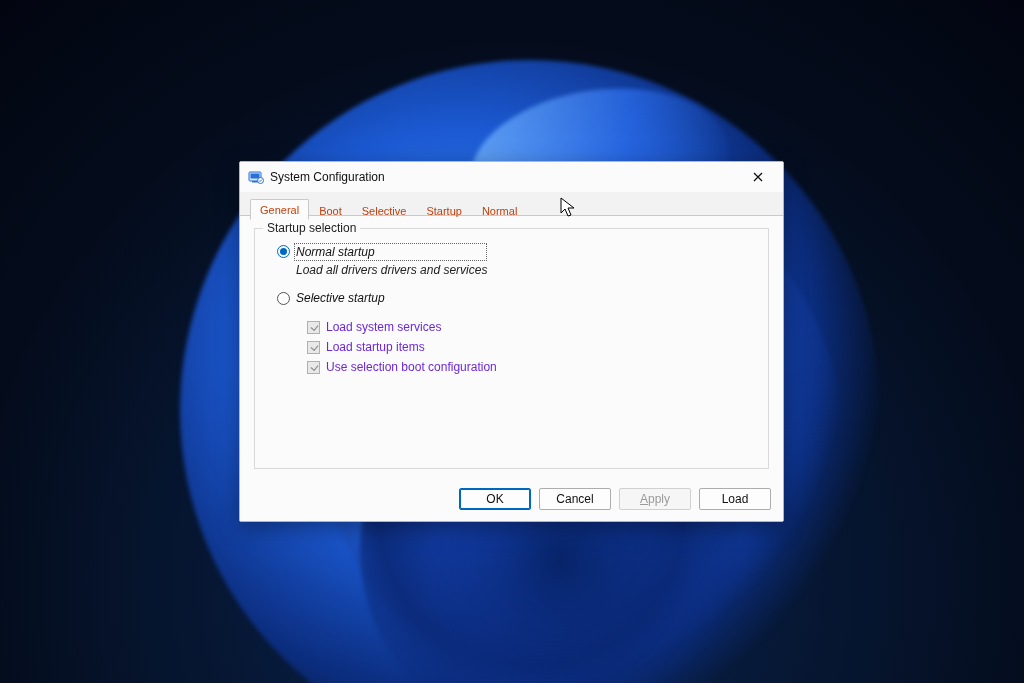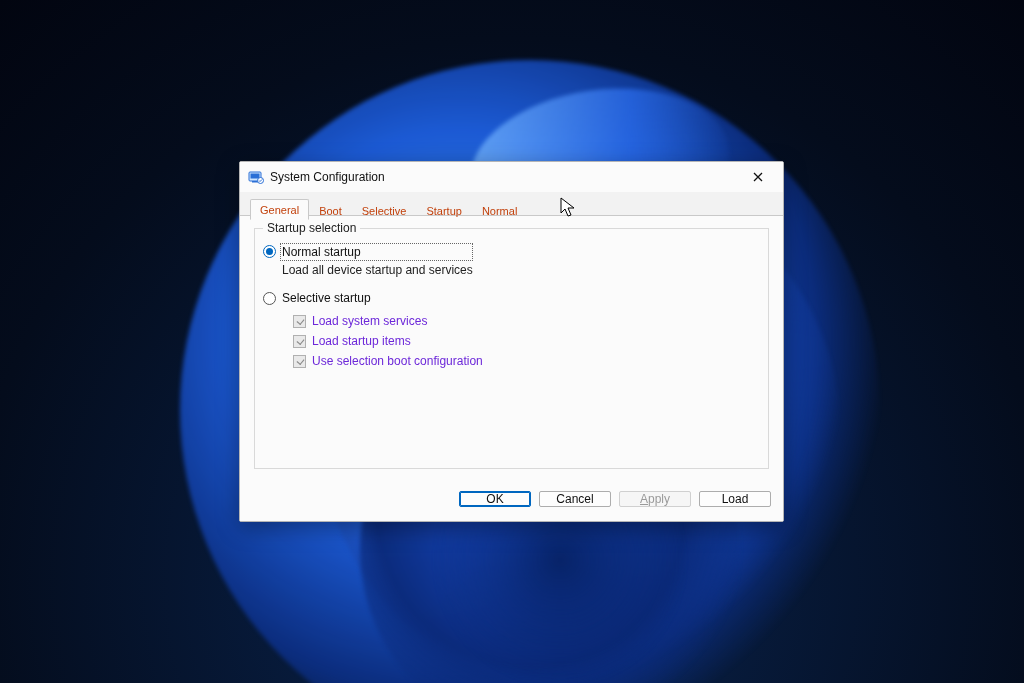--- a/index.html
+++ b/index.html
@@ -94,56 +94,56 @@
   .client {
     padding: 12px 14px 8px 14px;
     background: #fbfbfb;
     height: calc(100% - 30px - 24px - 44px);
   }
 
   
   .groupbox {
     position: relative;
     border: 1px solid #d9d9d9;
-    padding: 14px 14px 14px 6px;
+    padding: 14px 14px 14px 20px;
     height: 100%;
   }
   .groupbox-legend {
     position: absolute;
     top: -8px; left: 8px;
     background: #fbfbfb;
     padding: 0 4px;
     font-size: 12px;
     color: #222;
   }
 
   .opt {
     display: flex;
     align-items: flex-start;
-    margin-bottom: 8px;
+    margin-bottom: 14px;
     padding-left: 2px;
   }
   .opt .radio {
     width: 13px; height: 13px;
     border: 1px solid #555;
     border-radius: 50%;
     margin-top: 2px;
     margin-right: 6px;
     position: relative;
     flex-shrink: 0;
     background: #fff;
   }
   .opt.selected .radio { border-color: #0067c0; }
   .opt.selected .radio::after {
     content:"";
     position:absolute; left:2px; top:2px;
     width:7px; height:7px; border-radius:50%;
     background:#0067c0;
   }
-  .opt .labels { line-height: 16px; }
+  .opt .labels { line-height: 16px; font-style: italic; }
   .opt .primary { color:#111; }
   .opt.selected .primary { border:1px dotted #666; padding:0 1px; margin-left:-2px;}
   .opt .secondary { color:#222; margin-top: 1px; }
   .opt.block { margin-bottom: 12px; }
 
   .subopts {
     margin-left: 32px;
     margin-top: 4px;
   }
   .check {
@@ -171,21 +171,21 @@
 
   
   .footer {
     height: 44px;
     display:flex; align-items:center; justify-content:flex-end;
     gap: 8px;
     padding: 0 12px;
     background:#fbfbfb;
   }
   .btn {
-    min-width: 72px; height: 16px;
+    min-width: 72px; height: 22px;
     background:#fdfdfd;
     border:1px solid #adadad;
     border-radius:2px;
     font-size:12px;
     display:flex; align-items:center; justify-content:center;
     color:#111;
   }
   .btn.primary { border-color:#0067c0; box-shadow: 0 0 0 1px #0067c0 inset; }
   .btn.disabled { color:#9a9a9a; border-color:#d0d0d0; background:#f6f6f6; }
   .btn .u { text-decoration: underline; }
@@ -238,21 +238,21 @@
     </div>
 
     <div class="client">
       <div class="groupbox">
         <div class="groupbox-legend">Startup selection</div>
 
         <div class="opt block selected">
           <span class="radio"></span>
           <span class="labels">
             <div class="primary">Normal startup</div>
-            <div class="secondary">Load all device startup and services</div>
+            <div class="secondary">Load all drivers drivers and services</div>
           </span>
         </div>
 
 
         <div class="opt">
           <span class="radio"></span>
           <span class="labels">
             <div class="primary">Selective startup</div>
           </span>
         </div>

